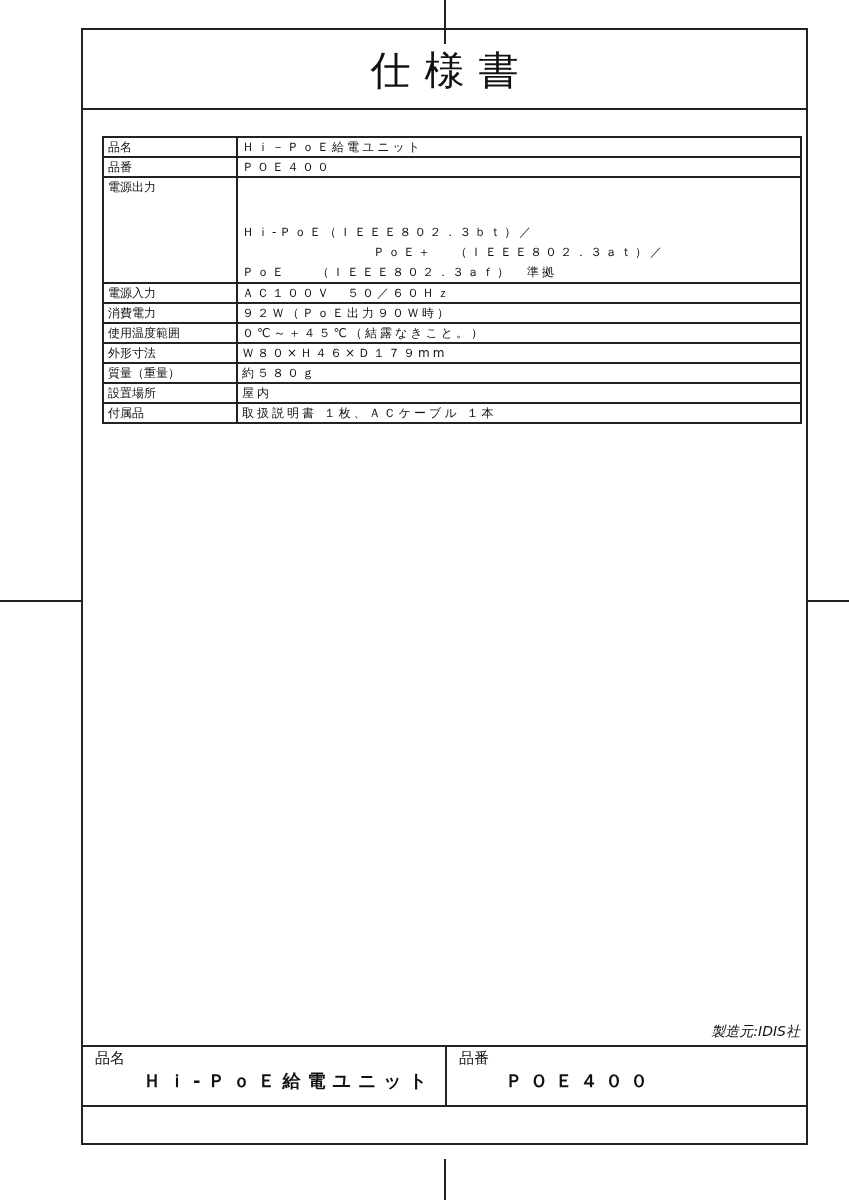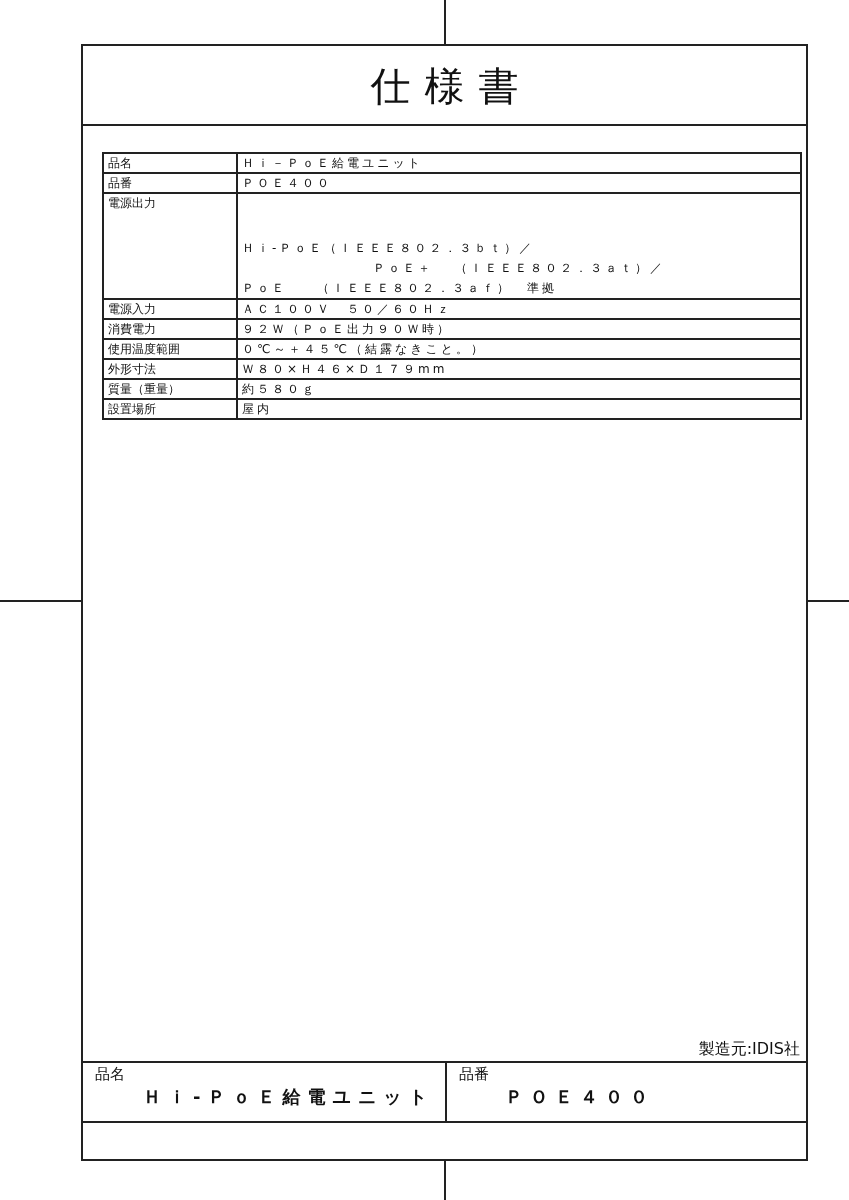--- a/index.html
+++ b/index.html
@@ -3,42 +3,42 @@
 <meta charset="utf-8">
 <style>
   html, body { margin: 0; padding: 0; background: #ffffff; }
   body {
     width: 849px; height: 1200px; position: relative; overflow: hidden;
     font-family: "DejaVu Sans", "Liberation Sans", sans-serif;
     color: #111111;
   }
   .line { position: absolute; background: #222222; }
   .frame {
-    position: absolute; left: 81px; top: 44px; width: 727px; height: 1117px;
+    position: absolute; left: 81px; top: 28px; width: 727px; height: 1117px;
     border: 2px solid #222222; box-sizing: border-box;
   }
   .title {
     position: absolute; left: 0; top: 0; width: 100%; height: 80px;
     display: flex; align-items: center; justify-content: center;
     font-size: 40px; letter-spacing: 14px; padding-left: 14px; box-sizing: border-box;
     font-weight: normal;
   }
   .hdiv { position: absolute; left: 0; width: 100%; height: 2px; background: #222222; }
   table.spec {
     position: absolute; left: 19px; top: 106px; width: 700px;
     border-collapse: collapse; font-size: 12px; line-height: 18px;
   }
   table.spec td {
     border: 2px solid #222222; padding: 0 4px; vertical-align: top;
     white-space: nowrap;
   }
   table.spec td.label { width: 124px; }
   table.spec td.value { letter-spacing: 3px; }
   .maker {
-    position: absolute; right: 6px; top: 993px; font-size: 16px;
+    position: absolute; right: 6px; top: 993px; font-size: 14px; font-style: italic;
   }
   .footer-cell {
     position: absolute; top: 1015px; height: 60px; box-sizing: border-box;
   }
   .footer-cell .flabel { position: absolute; left: 12px; top: 4px; font-size: 15px; }
   .footer-cell .fvalue { position: absolute; top: 24px; font-size: 18px; letter-spacing: 7px; font-weight: bold; }
   .vdiv { position: absolute; width: 2px; background: #222222; }
 </style>
 </head>
 <body>
@@ -87,20 +87,24 @@
         <td class="value">Ｗ８０×Ｈ４６×Ｄ１７９mm</td>
       </tr>
       <tr>
         <td class="label">質量（重量）</td>
         <td class="value">約５８０ｇ</td>
       </tr>
       <tr>
         <td class="label">設置場所</td>
         <td class="value">屋内</td>
       </tr>
+      <tr>
+        <td class="label">付属品</td>
+        <td class="value">取扱説明書 １枚、ＡＣケーブル １本</td>
+      </tr>
     </tbody>
   </table>
 
   <div class="maker">製造元:IDIS社</div>
 
   <div class="hdiv" style="top:1015px;"></div>
 
   <div class="footer-cell" style="left:0; width:362px;">
     <div class="flabel">品名</div>
     <div class="fvalue" style="left:60px;">Ｈｉ-ＰｏＥ給電ユニット</div>

